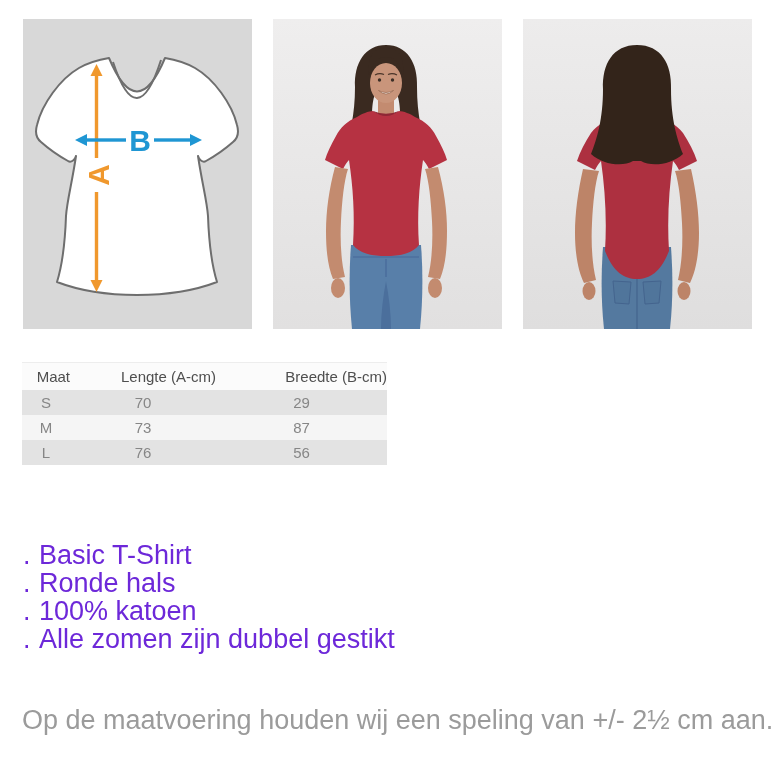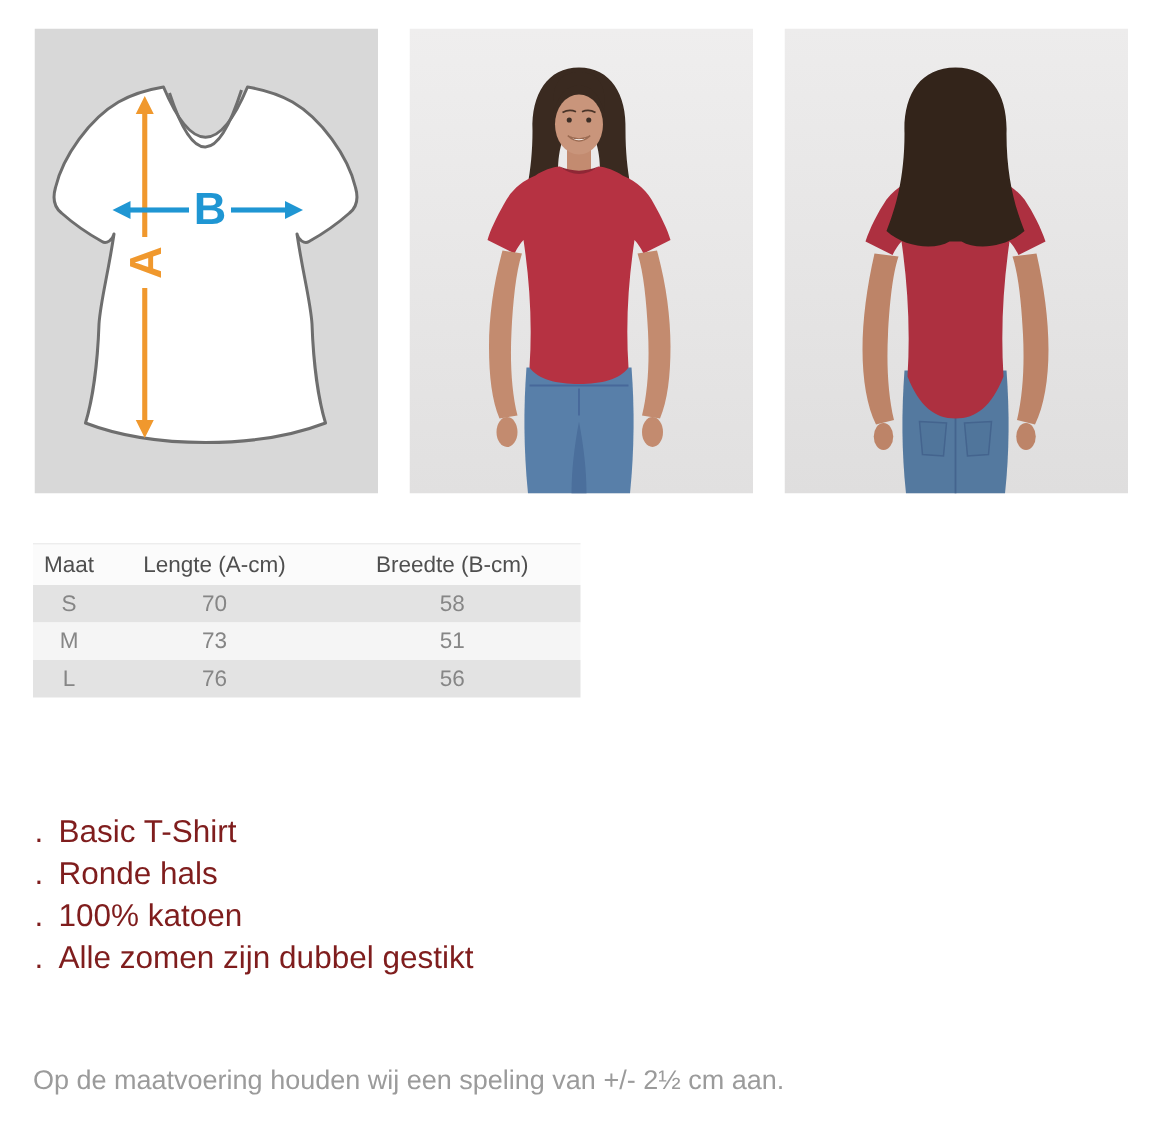--- a/index.html
+++ b/index.html
@@ -12,36 +12,36 @@
   .tile{width:229px;height:310px;flex:0 0 auto;}
   .tile svg{display:block;width:229px;height:310px;}
 
   
   table.size-table{
     position:absolute;left:22px;top:362px;width:365px;
     border-collapse:collapse;table-layout:fixed;font-size:15px;
   }
   table.size-table th{
     font-weight:normal;color:#4f4f4f;background:#fbfbfb;height:27px;
-    border-top:1px solid #ededed;text-align:center;padding:0;
+    border-top:1px solid #ededed;text-align:right;padding:0;
   }
   table.size-table td{
     color:#868686;height:25px;text-align:center;padding:0;
   }
   tr.row-odd td{background:#e3e3e3;}
   tr.row-even td{background:#f5f5f5;}
 
   
-  .features{position:absolute;left:23px;top:541px;font-size:21px;color:#7f1d1d;}
+  .features{position:absolute;left:23px;top:541px;font-size:27px;color:#6d28d9;}
   .feature{height:28px;line-height:28px;white-space:nowrap;}
   .feature .bullet{display:inline-block;width:16px;}
 
   
   .note{
-    position:absolute;left:22px;top:706px;font-size:18px;color:#9b9b9b;
+    position:absolute;left:22px;top:706px;font-size:27px;color:#9b9b9b;
     line-height:28px;white-space:nowrap;
   }
 </style>
 </head>
 <body>
 
 <div class="photo-row">
 
   <div class="tile">
     <svg viewBox="0 0 229 310">
@@ -185,26 +185,26 @@
     <tr>
       <th>Maat</th>
       <th>Lengte (A-cm)</th>
       <th>Breedte (B-cm)</th>
     </tr>
   </thead>
   <tbody>
     <tr class="row-odd">
       <td>S</td>
       <td>70</td>
-      <td>58</td>
+      <td>29</td>
     </tr>
     <tr class="row-even">
       <td>M</td>
       <td>73</td>
-      <td>51</td>
+      <td>87</td>
     </tr>
     <tr class="row-odd">
       <td>L</td>
       <td>76</td>
       <td>56</td>
     </tr>
   </tbody>
 </table>
 
 <div class="features">

